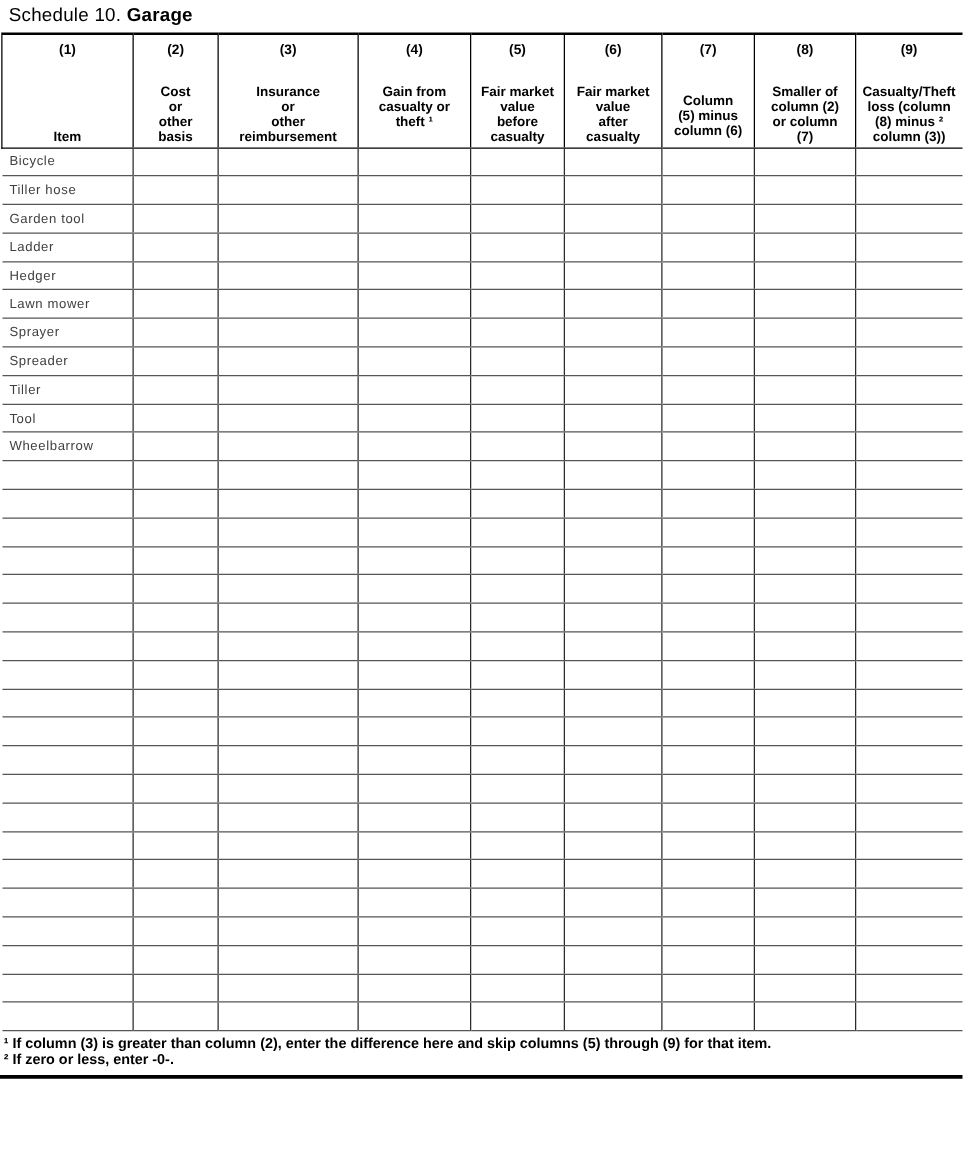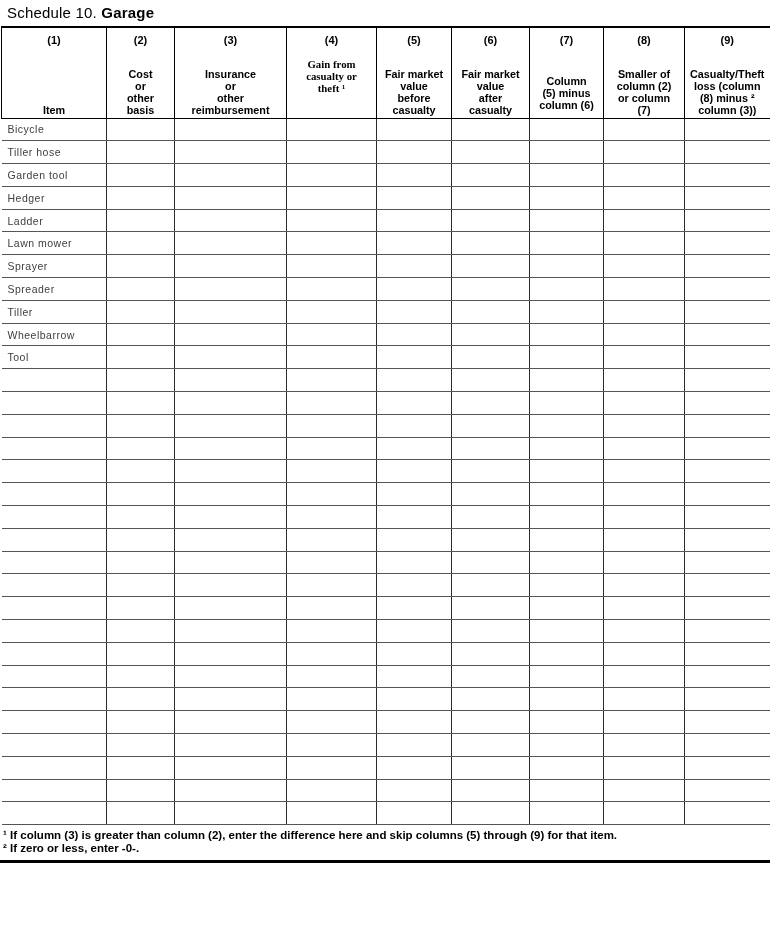--- a/index.html
+++ b/index.html
@@ -56,21 +56,21 @@
   }
   .col-num { margin-top: 6px; line-height: 12px; }
   .col-desc {
     margin-top: auto;
     margin-bottom: 2px;
     text-align: center;
     white-space: pre-line;
     line-height: 12px;
     font-size: 10.8px;
   }
-  th.col4 .col-desc { margin-bottom: 24px; font-family: Liberation Serif, serif; }
+  th.col4 .col-desc { margin-bottom: 14px; }
   th.col7 .col-desc { margin-bottom: 7px; }
 
   tbody td {
     border-bottom: 1px solid #555;
     border-left: 1px solid #2b2b2b;
     height: 22.8px;
     padding: 0;
     vertical-align: middle;
   }
   tbody td:first-child { border-left: none; margin-left: 32px; }
@@ -227,42 +227,42 @@
           <td></td>
           <td></td>
           <td></td>
           <td></td>
           <td></td>
           <td></td>
           <td></td>
           <td></td>
         </tr>
         <tr>
+          <td class="item-cell">Ladder</td>
+          <td></td>
+          <td></td>
+          <td></td>
+          <td></td>
+          <td></td>
+          <td></td>
+          <td></td>
+          <td></td>
+        </tr>
+        <tr>
           <td class="item-cell">Hedger</td>
           <td></td>
           <td></td>
           <td></td>
           <td></td>
           <td></td>
           <td></td>
           <td></td>
           <td></td>
         </tr>
         <tr>
-          <td class="item-cell">Ladder</td>
-          <td></td>
-          <td></td>
-          <td></td>
-          <td></td>
-          <td></td>
-          <td></td>
-          <td></td>
-          <td></td>
-        </tr>
-        <tr>
           <td class="item-cell">Lawn mower</td>
           <td></td>
           <td></td>
           <td></td>
           <td></td>
           <td></td>
           <td></td>
           <td></td>
           <td></td>
         </tr>
@@ -293,32 +293,32 @@
           <td></td>
           <td></td>
           <td></td>
           <td></td>
           <td></td>
           <td></td>
           <td></td>
           <td></td>
         </tr>
         <tr>
+          <td class="item-cell">Tool</td>
+          <td></td>
+          <td></td>
+          <td></td>
+          <td></td>
+          <td></td>
+          <td></td>
+          <td></td>
+          <td></td>
+        </tr>
+        <tr>
           <td class="item-cell">Wheelbarrow</td>
-          <td></td>
-          <td></td>
-          <td></td>
-          <td></td>
-          <td></td>
-          <td></td>
-          <td></td>
-          <td></td>
-        </tr>
-        <tr>
-          <td class="item-cell">Tool</td>
           <td></td>
           <td></td>
           <td></td>
           <td></td>
           <td></td>
           <td></td>
           <td></td>
           <td></td>
         </tr>
         <tr>

